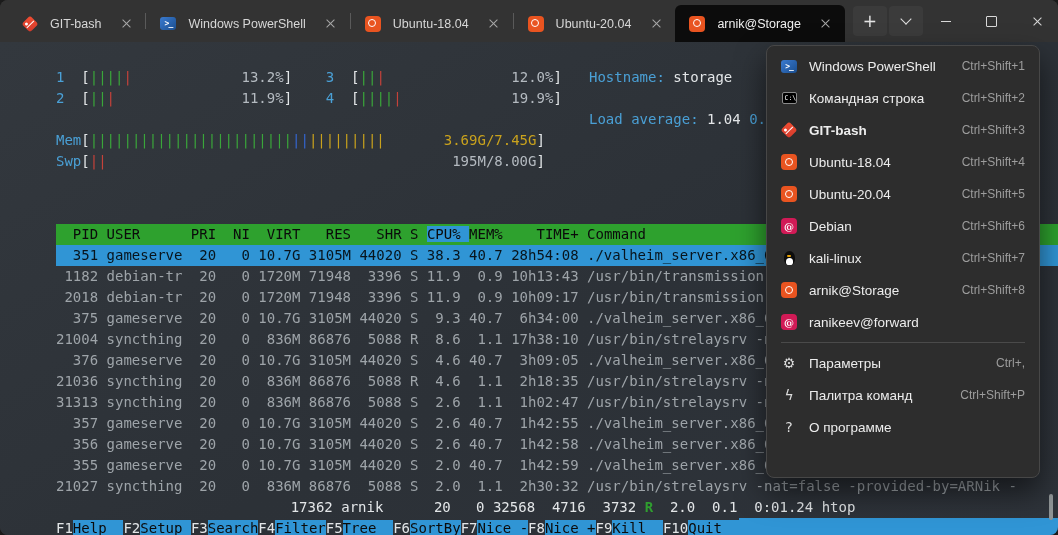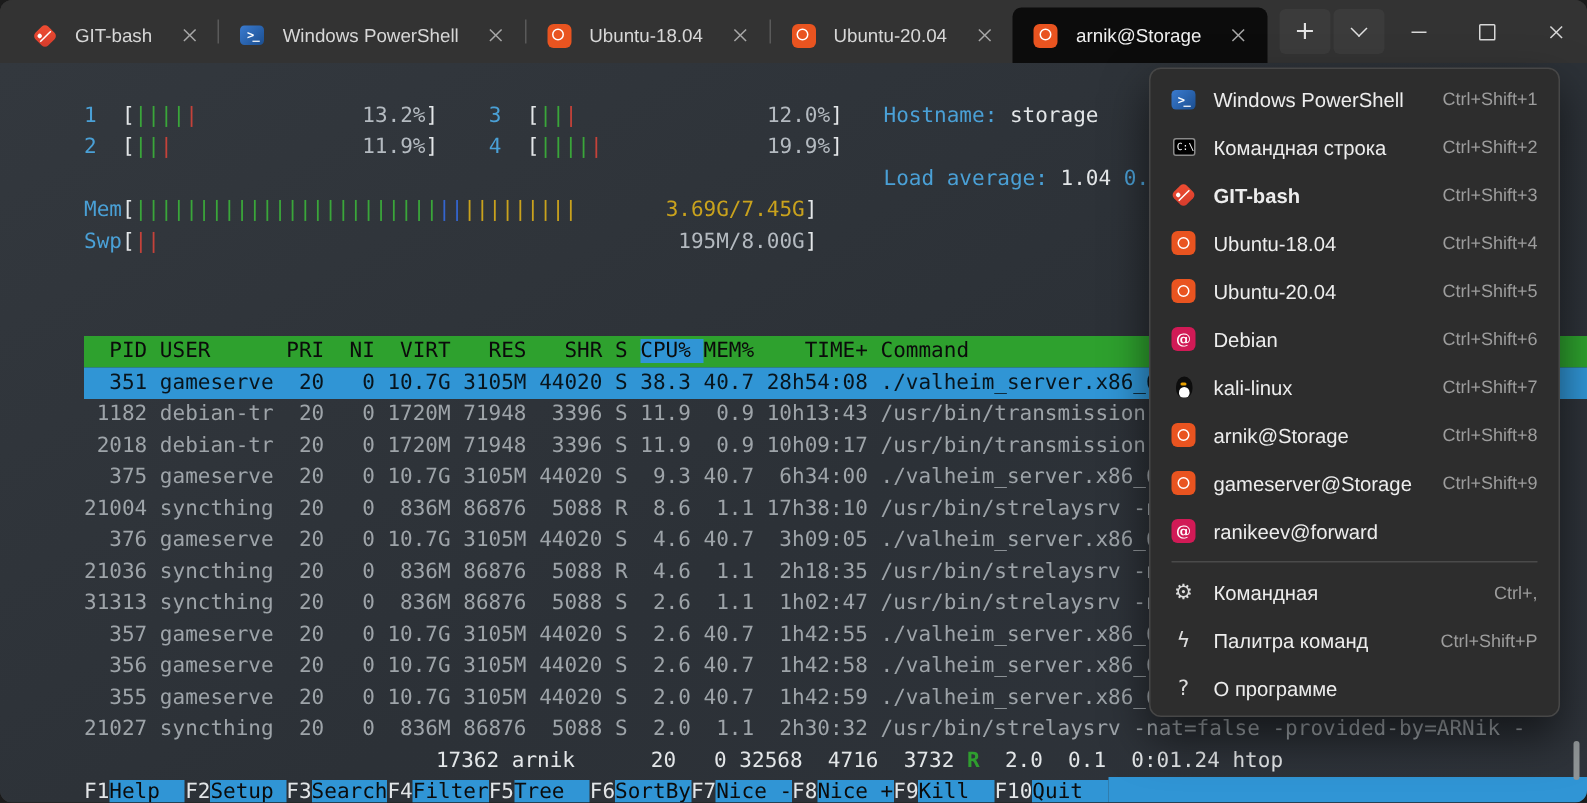--- a/index.html
+++ b/index.html
@@ -248,38 +248,31 @@
       </div>
       <div class="menu-item">
         <span class="ic">
           <span class="ic-ub"></span>
         </span>
         <span class="mi-label">arnik@Storage</span>
         <span class="mi-shortcut">Ctrl+Shift+8</span>
       </div>
       <div class="menu-item">
         <span class="ic">
-          <span class="ic-ub"></span>
-        </span>
-        <span class="mi-label">gameserver@Storage</span>
-        <span class="mi-shortcut">Ctrl+Shift+9</span>
-      </div>
-      <div class="menu-item">
-        <span class="ic">
           <span class="ic-deb">@</span>
         </span>
         <span class="mi-label">ranikeev@forward</span>
         <span class="mi-shortcut"></span>
       </div>
       <div class="menu-sep"></div>
       <div class="menu-item">
         <span class="ic">
           <span class="ic-glyph">⚙</span>
         </span>
-        <span class="mi-label">Командная</span>
+        <span class="mi-label">Параметры</span>
         <span class="mi-shortcut">Ctrl+,</span>
       </div>
       <div class="menu-item">
         <span class="ic">
           <span class="ic-glyph">ϟ</span>
         </span>
         <span class="mi-label">Палитра команд</span>
         <span class="mi-shortcut">Ctrl+Shift+P</span>
       </div>
       <div class="menu-item">

